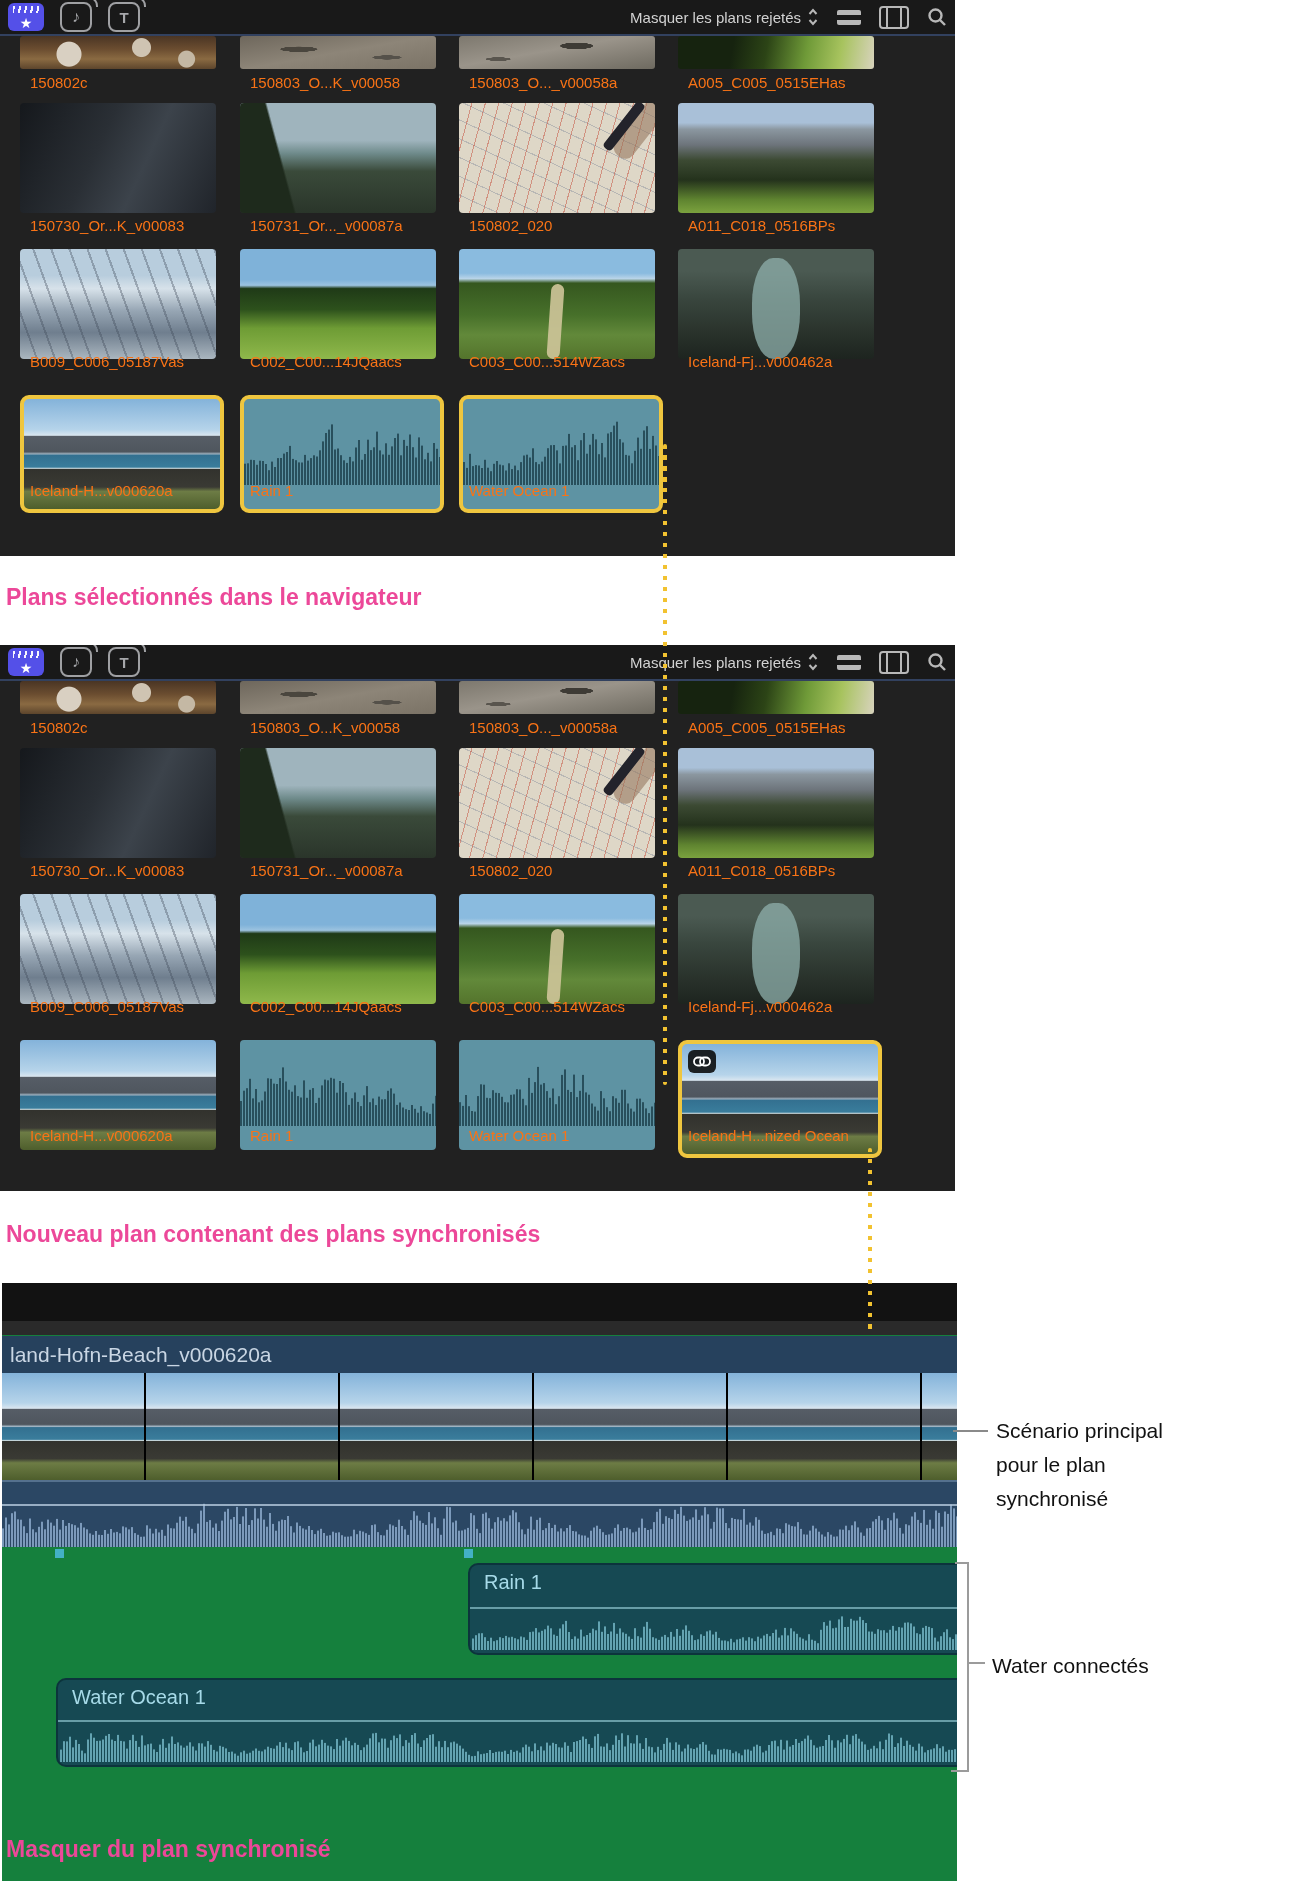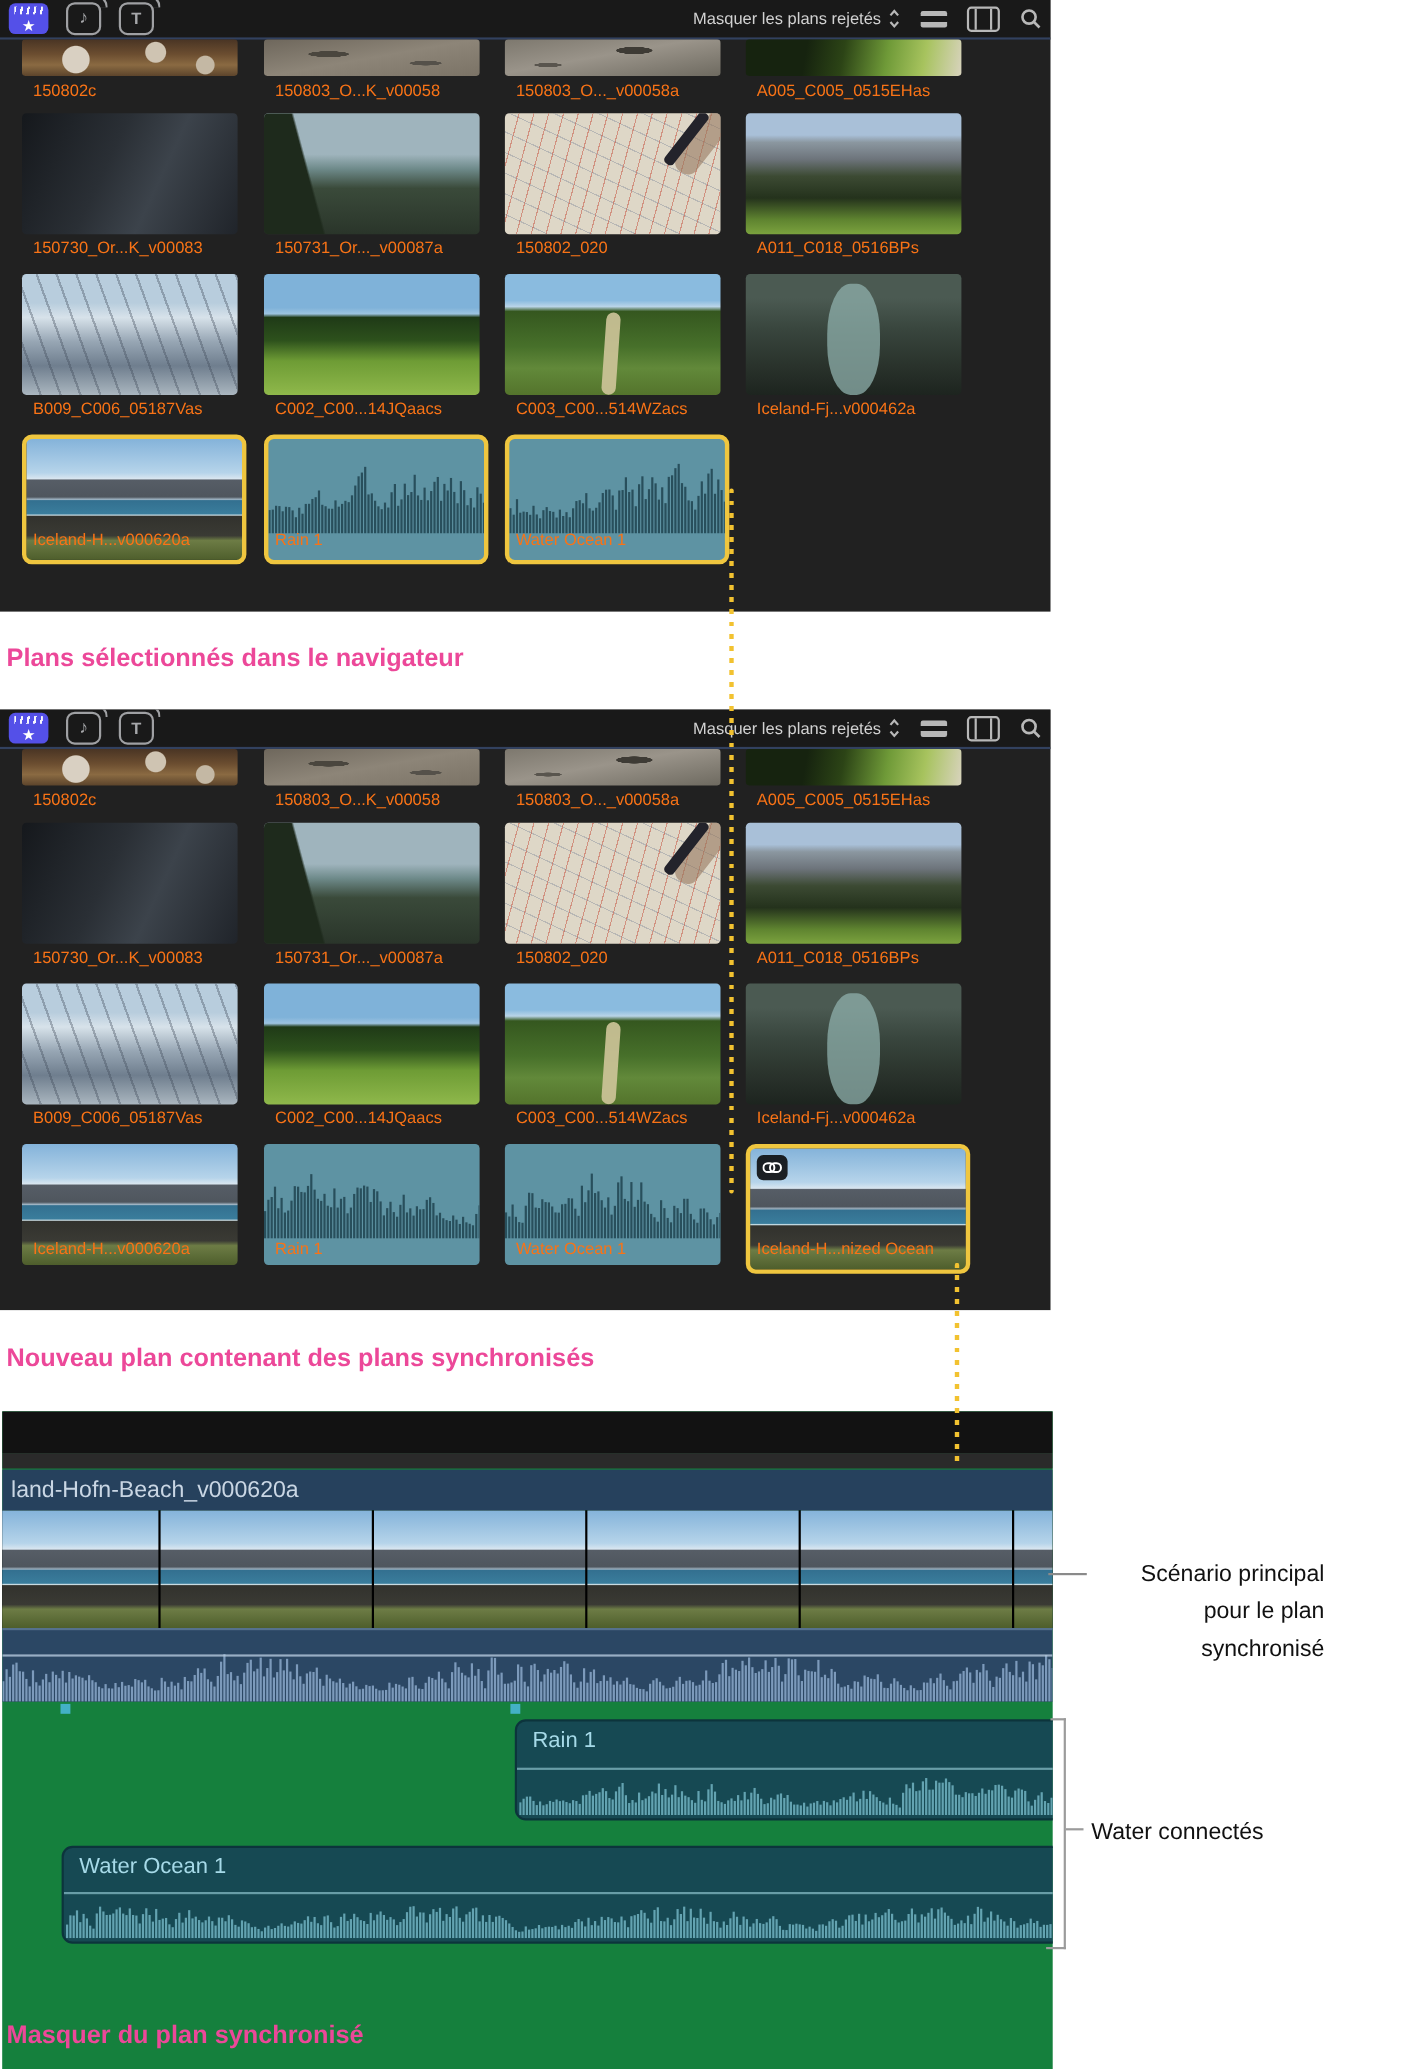--- a/index.html
+++ b/index.html
@@ -33,21 +33,21 @@
   .icon-film::before,.icon-film::after{content:"";position:absolute;top:0;bottom:0;width:2px;background:#b8b8b8;}
   .icon-film::before{left:5px;} .icon-film::after{right:5px;}
 
   .thumb{position:absolute;width:196px;border-radius:4px;overflow:hidden;background-size:cover;}
   .sel{border:4px solid #EFC63F;border-radius:9px;}
   .lbl{position:absolute;width:196px;height:20px;font-size:15px;color:#f97316;
        padding-left:10px;white-space:nowrap;overflow:hidden;}
   .c0{left:20px}.c1{left:240px}.c2{left:459px}.c3{left:678px}
   .tr0{top:36px;height:33px;border-radius:3px;}
   .tr1{top:103px;height:110px}.tr2{top:249px;height:110px}.tr3{top:395px;height:110px}
-  .lr0{top:74px}.lr1{top:217px}.lr2{top:363px}.lr3{top:482px}
+  .lr0{top:74px}.lr1{top:217px}.lr2{top:353px}.lr3{top:482px}
 
   
   .th-food{background:linear-gradient(180deg,#4a3524,#6b4d30 40%,#8a6a42 70%,#5d452c);}
   .th-food::before{content:"";position:absolute;inset:0;background:
      radial-gradient(circle at 25% 55%,#d9d0c2 0 12px,transparent 13px),
      radial-gradient(circle at 62% 35%,#cfc4b2 0 9px,transparent 10px),
      radial-gradient(circle at 85% 70%,#c4b8a4 0 8px,transparent 9px);}
   .th-mud1{background:linear-gradient(170deg,#6e675c,#8d8578 50%,#7b7366);}
   .th-mud1::before{content:"";position:absolute;inset:0;background:
      radial-gradient(ellipse at 30% 40%,#4a463e 0 18px,transparent 19px),
@@ -89,21 +89,21 @@
 
   
   .dots{position:absolute;width:4px;border-radius:2px;
         background:repeating-linear-gradient(180deg,#F2C230 0 4.5px,transparent 4.5px 11px);}
   #dots1{left:663px;top:444px;height:641px;}
   #dots2{left:868px;top:1148px;height:186px;}
 
   
   .cap{position:absolute;left:6px;font-size:23px;font-weight:bold;color:#ec4899;}
   #cap1{top:584px;} #cap2{top:1221px;} #cap3{top:1836px;}
-  .ann{position:absolute;font-size:21px;color:#111;line-height:34px;text-align:right;}
+  .ann{position:absolute;font-size:21px;color:#111;line-height:34px;}
   #ann1{left:996px;top:1414px;width:208px;}
   #ann2{left:992px;top:1649px;white-space:nowrap;}
   .annline{position:absolute;background:#8a8a8a;}
   #ann1-line{left:953px;top:1430px;width:35px;height:2px;}
   #br-v{left:967px;top:1562px;width:2px;height:210px;background:#9b9b9b;}
   #br-t{left:955px;top:1562px;width:14px;height:2px;background:#9b9b9b;}
   #br-b{left:951px;top:1770px;width:18px;height:2px;background:#9b9b9b;}
   #br-m{left:969px;top:1662px;width:16px;height:2px;background:#9b9b9b;}
   .annline,.br{position:absolute;}
 

